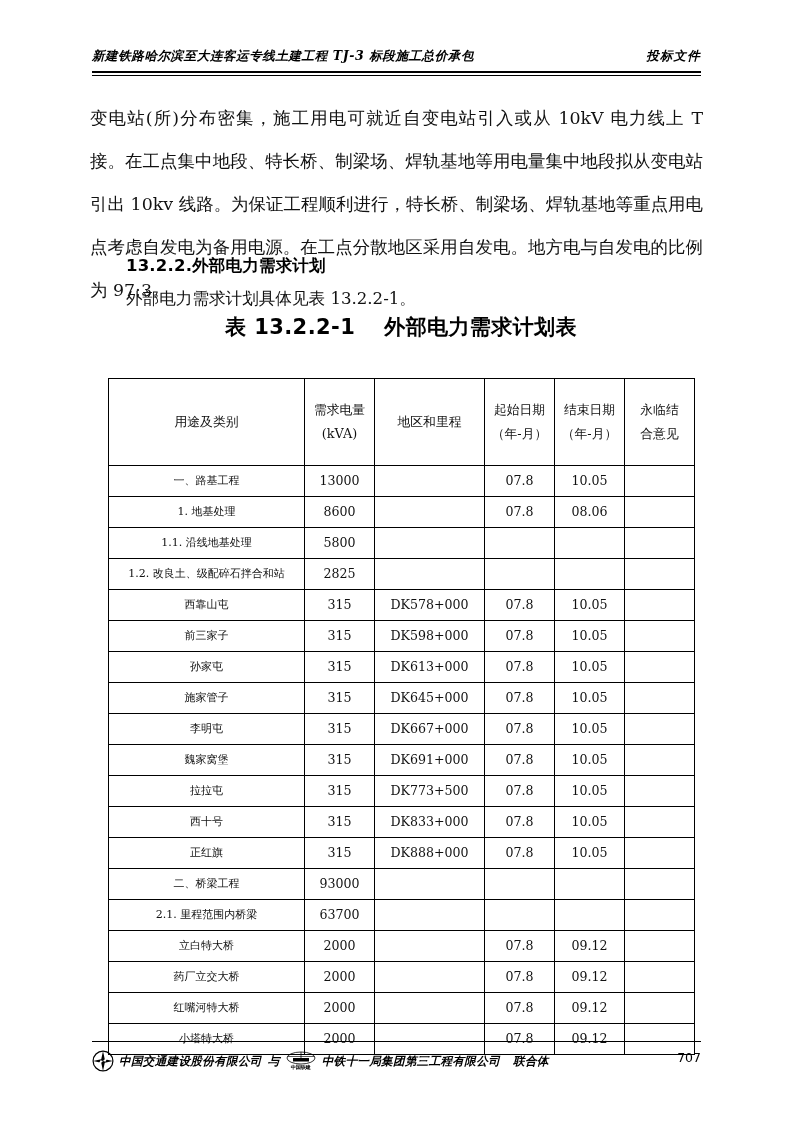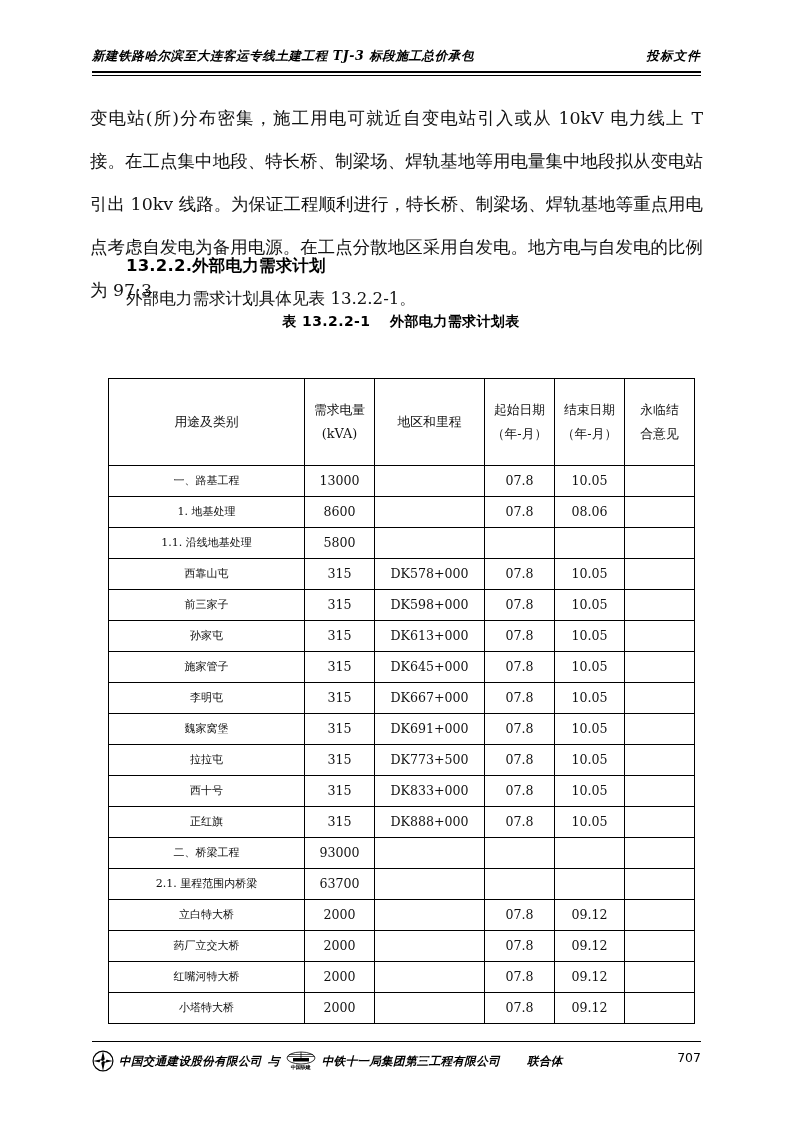--- a/index.html
+++ b/index.html
@@ -94,21 +94,21 @@
     color: #111;
   }
 
   .table-caption {
     position: absolute;
     left: 108px;
     top: 313px;
     width: 586px;
     text-align: center;
     font-family: "DejaVu Sans", "Liberation Sans", sans-serif;
-    font-size: 14px;
+    font-size: 21px;
     font-weight: bold;
     letter-spacing: 0.4px;
   }
 
   
   .demand-table {
     position: absolute;
     left: 108px;
     top: 344px;
     width: 586px;
@@ -273,20 +273,28 @@
           <td class="name-cell">1. 地基处理</td>
           <td>8600</td>
           <td></td>
           <td>07.8</td>
           <td>08.06</td>
           <td></td>
         </tr>
         <tr>
           <td class="name-cell">1.1. 沿线地基处理</td>
           <td>5800</td>
+          <td></td>
+          <td></td>
+          <td></td>
+          <td></td>
+        </tr>
+        <tr>
+          <td class="name-cell">1.2. 改良土、级配碎石拌合和站</td>
+          <td>2825</td>
           <td></td>
           <td></td>
           <td></td>
           <td></td>
         </tr>
         <tr>
           <td class="name-cell">西靠山屯</td>
           <td>315</td>
           <td>DK578+000</td>
           <td>07.8</td>
@@ -423,18 +431,18 @@
         <svg class="logo-crcc" viewBox="0 0 60 28">
           <ellipse cx="30" cy="14" rx="28" ry="12" fill="none" stroke="#000" stroke-width="1.6"></ellipse>
           <line x1="6" y1="7" x2="54" y2="7" stroke="#000" stroke-width="1.3"></line>
           <line x1="3" y1="11" x2="57" y2="11" stroke="#000" stroke-width="1.3"></line>
           <rect x="14" y="14" width="32" height="7" fill="#000"></rect>
           <line x1="30" y1="2" x2="30" y2="14" stroke="#000" stroke-width="1.5"></line>
         </svg>
         <span class="logo-crcc-cap">中国铁建</span>
       </span>
       <span class="ftxt">中铁十一局集团第三工程有限公司</span>
-      <span class="ftxt" style="margin-left:24px;">联合体</span>
+      <span class="ftxt" style="margin-left:10px;">联合体</span>
     </div>
     <div class="footer-page-num">707</div>
   </div>
 
 </div>
 
 </body></html>

